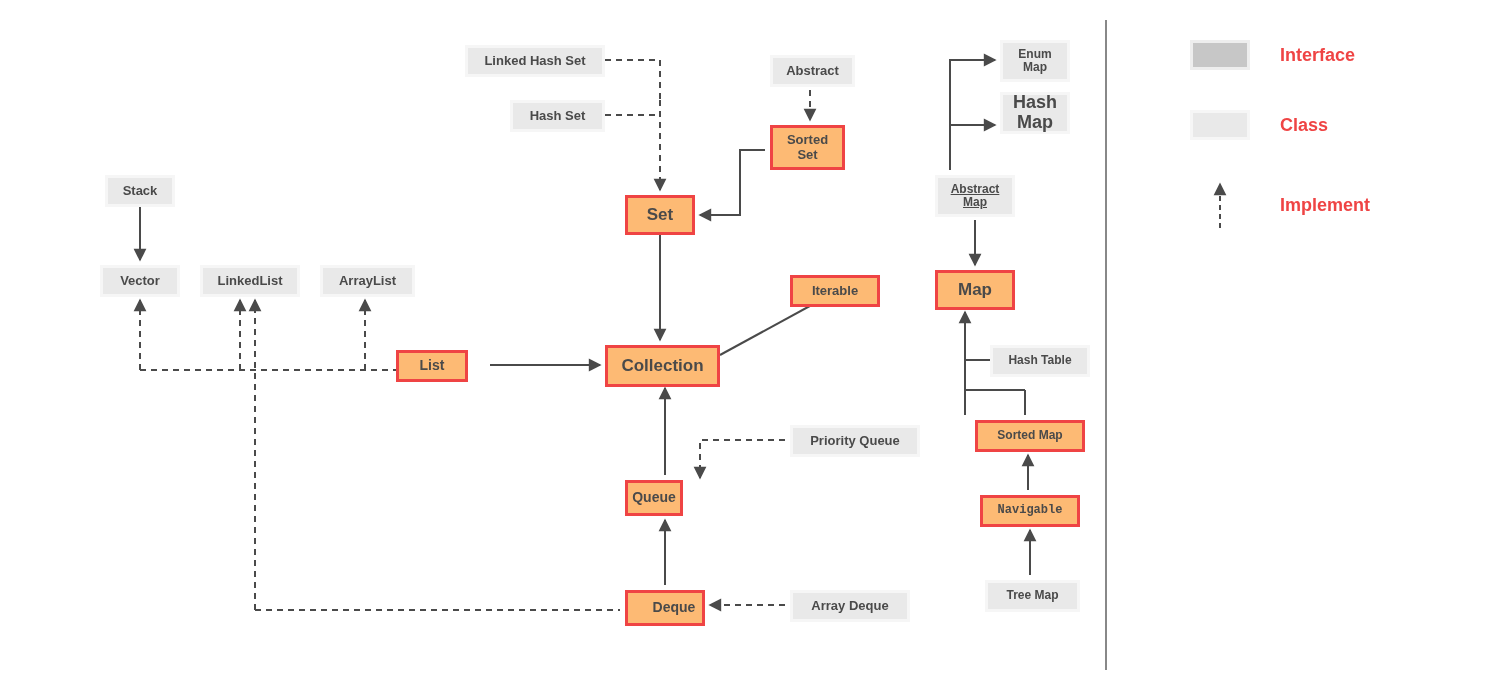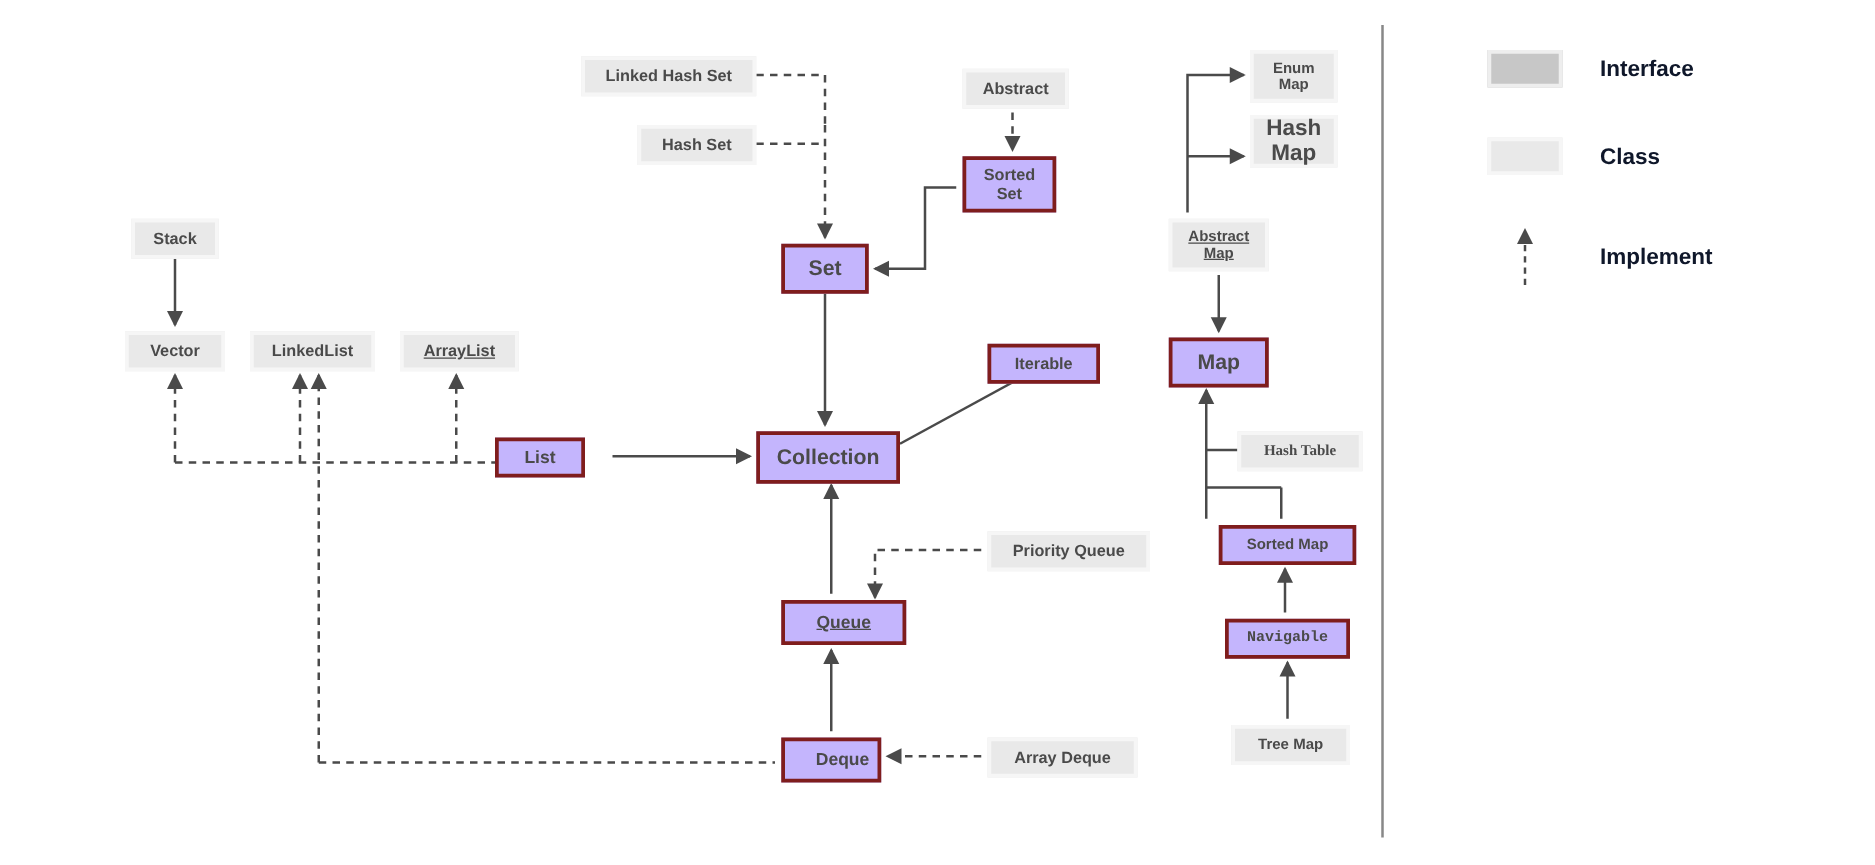--- a/index.html
+++ b/index.html
@@ -1,28 +1,28 @@
 <!DOCTYPE html>
 <html><head>
 <meta charset="utf-8">
 <style>
 html,body{margin:0;padding:0;width:1500px;height:692px;font-family:"Helvetica Neue",Arial,sans-serif;background:#fff;color:#4a4a4a}
 .stage{position:relative;width:1500px;height:692px}
 .node{position:absolute;box-sizing:border-box;display:flex;align-items:center;justify-content:center;text-align:center;font-weight:700;padding:4px 10px;line-height:1.1}
 .node .lbl{white-space:pre-line}
-.interface{background:#c4b5fd;border:3px solid #7f1d1d}
+.interface{background:#fdba74;border:3px solid #ef4444}
 .class{background:#e9e9e9;border:3px solid #f6f6f6}
 svg.edges{position:absolute;inset:0;width:1500px;height:692px;pointer-events:none}
 .legend{position:absolute;left:1190px;top:40px;width:290px}
 .legend-row{display:flex;align-items:center;margin-bottom:40px}
 .legend-swatch{width:60px;height:30px;margin-right:30px;box-sizing:border-box}
 .legend-swatch.interface{background:#c7c7c7;border:3px solid #eee}
 .legend-swatch.class{background:#e9e9e9;border:3px solid #f6f6f6}
 .legend-arrow{width:60px;height:50px;margin-right:30px;display:flex;align-items:center;justify-content:center}
-.legend-text{font-weight:700;font-size:18px;color:#0f172a}
+.legend-text{font-weight:700;font-size:18px;color:#ef4444}
 .vdiv{position:absolute;left:1105px;top:20px;width:0;height:650px;border-left:2px solid #888}
 </style>
 </head>
 <body>
 
 <div class="stage">
 
   <svg class="edges">
     <defs>
       <marker id="arrow-solid" viewBox="0 0 10 10" refX="8" refY="5" markerWidth="8" markerHeight="8" orient="auto-start-reverse">
@@ -68,21 +68,21 @@
   <div id="nodes-layer">
       <div class="node class" style="left: 105px; top: 175px; width: 70px; height: 32px; font-size: 13px;">
         <span class="lbl">Stack</span>
       </div>
       <div class="node class" style="left: 100px; top: 265px; width: 80px; height: 32px; font-size: 13px;">
         <span class="lbl">Vector</span>
       </div>
       <div class="node class" style="left: 200px; top: 265px; width: 100px; height: 32px; font-size: 13px;">
         <span class="lbl">LinkedList</span>
       </div>
-      <div class="node class" style="left: 320px; top: 265px; width: 95px; height: 32px; font-size: 13px; text-decoration: underline;">
+      <div class="node class" style="left: 320px; top: 265px; width: 95px; height: 32px; font-size: 13px;">
         <span class="lbl">ArrayList</span>
       </div>
       <div class="node interface" style="left: 396px; top: 350px; width: 72px; height: 32px; font-size: 14px;">
         <span class="lbl">List</span>
       </div>
       <div class="node class" style="left: 465px; top: 45px; width: 140px; height: 32px; font-size: 13px;">
         <span class="lbl">Linked Hash Set</span>
       </div>
       <div class="node class" style="left: 510px; top: 100px; width: 95px; height: 32px; font-size: 13px;">
         <span class="lbl">Hash Set</span>
@@ -96,21 +96,21 @@
       </div>
       <div class="node interface" style="left: 625px; top: 195px; width: 70px; height: 40px; font-size: 17px;">
         <span class="lbl">Set</span>
       </div>
       <div class="node interface" style="left: 605px; top: 345px; width: 115px; height: 42px; font-size: 17px;">
         <span class="lbl">Collection</span>
       </div>
       <div class="node interface" style="left: 790px; top: 275px; width: 90px; height: 32px; font-size: 13px;">
         <span class="lbl">Iterable</span>
       </div>
-      <div class="node interface" style="left: 625px; top: 480px; width: 100px; height: 36px; font-size: 14px; text-decoration: underline;">
+      <div class="node interface" style="left: 625px; top: 480px; width: 58px; height: 36px; font-size: 14px;">
         <span class="lbl">Queue</span>
       </div>
       <div class="node class" style="left: 790px; top: 425px; width: 130px; height: 32px; font-size: 13px;">
         <span class="lbl">Priority Queue</span>
       </div>
       <div class="node interface" style="left: 625px; top: 590px; width: 80px; height: 36px; font-size: 14px; padding-left: 28px;">
         <span class="lbl">Deque</span>
       </div>
       <div class="node class" style="left: 790px; top: 590px; width: 120px; height: 32px; font-size: 13px;">
         <span class="lbl">Array Deque</span>
@@ -123,21 +123,21 @@
         <span class="lbl">Hash
 Map</span>
       </div>
       <div class="node class" style="left: 935px; top: 175px; width: 80px; height: 42px; font-size: 12px; text-decoration: underline;">
         <span class="lbl">Abstract
 Map</span>
       </div>
       <div class="node interface" style="left: 935px; top: 270px; width: 80px; height: 40px; font-size: 17px;">
         <span class="lbl">Map</span>
       </div>
-      <div class="node class" style="left: 990px; top: 345px; width: 100px; height: 32px; font-size: 12px; font-family: Liberation Serif, serif;">
+      <div class="node class" style="left: 990px; top: 345px; width: 100px; height: 32px; font-size: 12px;">
         <span class="lbl">Hash Table</span>
       </div>
       <div class="node interface" style="left: 975px; top: 420px; width: 110px; height: 32px; font-size: 12px;">
         <span class="lbl">Sorted Map</span>
       </div>
       <div class="node interface" style="left: 980px; top: 495px; width: 100px; height: 32px; font-size: 12px; font-family: Liberation Mono, monospace;">
         <span class="lbl">Navigable</span>
       </div>
       <div class="node class" style="left: 985px; top: 580px; width: 95px; height: 32px; font-size: 12px;">
         <span class="lbl">Tree Map</span>

